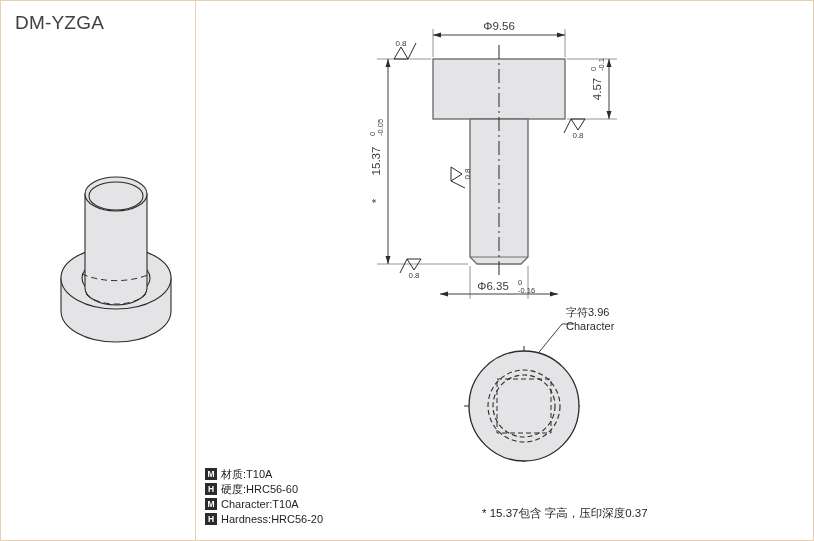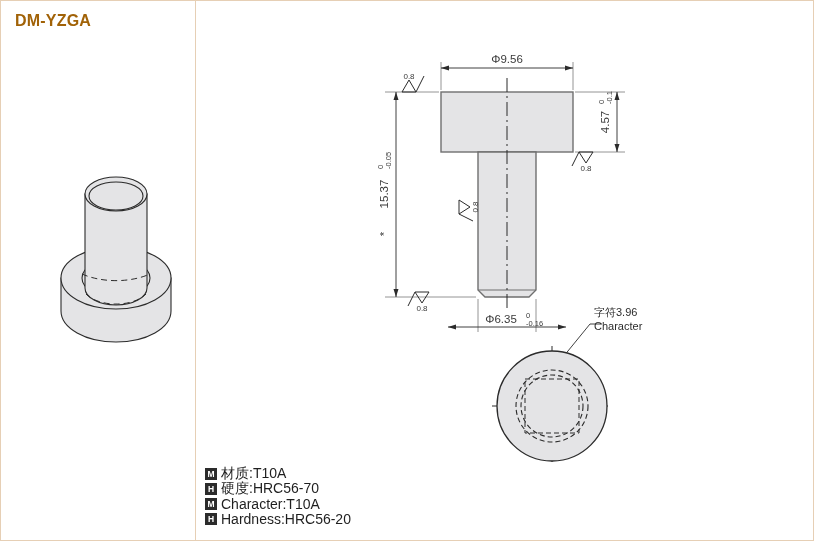--- a/index.html
+++ b/index.html
@@ -25,47 +25,46 @@
     left: 194px;
     top: 0;
     width: 1px;
     height: 541px;
     background: #e6cfb5;
   }
   #title {
     position: absolute;
     left: 14px;
     top: 11px;
-    font-size: 16px;
-    font-weight: bold;
-    color: #a16207;
+    font-size: 19px;
+    font-weight: normal;
+    color: #404040;
     letter-spacing: 0.2px;
     white-space: nowrap;
   }
   
   #iso {
     position: absolute;
     left: 38px;
     top: 175px;
     width: 155px;
     height: 180px;
   }
   
   #section {
     position: absolute;
-    left: 322px;
+    left: 314px;
     top: 0px;
     width: 340px;
     height: 320px;
-    margin-top: 33px;
   }
   
   #bottomview {
     position: absolute;
-    left: 421px;
+    left: 393px;
     top: 300px;
     width: 260px;
     height: 190px;
   }
   svg { display: block; overflow: visible; }
   .dimtxt {
     font-family: "Liberation Sans", sans-serif;
     font-size: 11.5px;
     fill: #3a3a3a;
   }
@@ -106,21 +105,21 @@
     width: 12px;
     height: 12px;
     background: #2b2b2b;
     color: #ffffff;
     font-size: 8.5px;
     font-weight: bold;
     font-family: "Liberation Sans", sans-serif;
     line-height: 1;
   }
   .spec-text {
-    font-size: 14px;
+    font-size: 11px;
     color: #1f1f1f;
     white-space: nowrap;
     font-family: "Liberation Sans", sans-serif;
   }
   #footnote {
     position: absolute;
     left: 481px;
     top: 505px;
     font-size: 11.5px;
     color: #1f1f1f;
@@ -277,26 +276,27 @@
     </svg>
   </div>
 
   <div id="specs">
     <div class="spec-row">
       <span class="badge">M</span>
       <span class="spec-text">材质:T10A</span>
     </div>
     <div class="spec-row">
       <span class="badge">H</span>
-      <span class="spec-text">硬度:HRC56-70</span>
+      <span class="spec-text">硬度:HRC56-60</span>
     </div>
     <div class="spec-row">
       <span class="badge">M</span>
       <span class="spec-text">Character:T10A</span>
     </div>
     <div class="spec-row">
       <span class="badge">H</span>
       <span class="spec-text">Hardness:HRC56-20</span>
     </div>
   </div>
 
+  <div id="footnote">* 15.37包含 字高，压印深度0.37</div>
 
 </div>
 
 </body></html>

